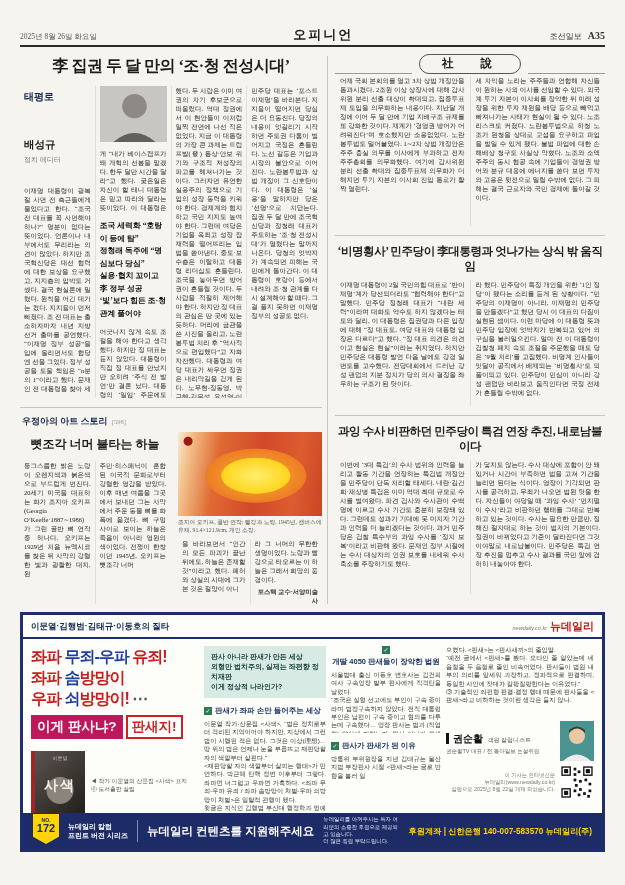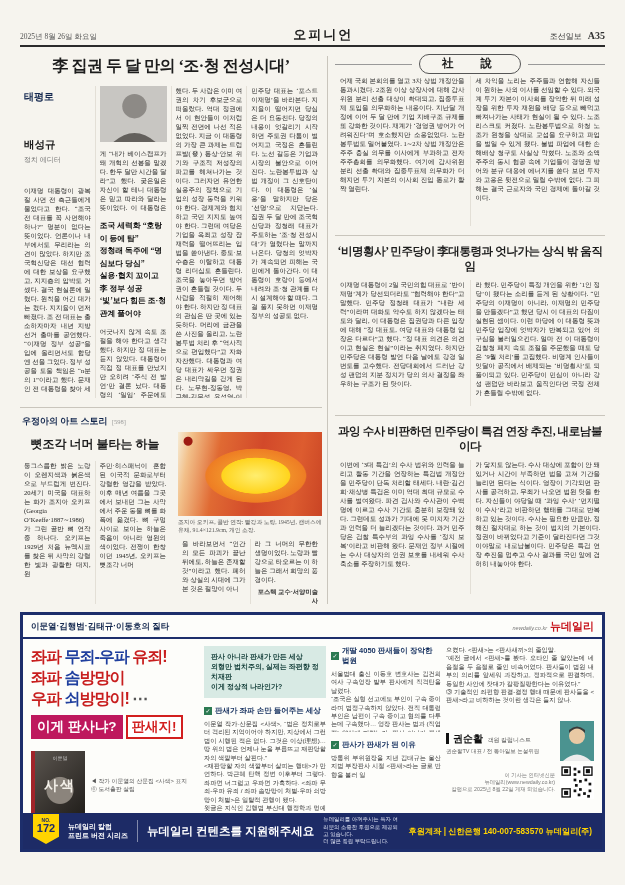--- a/index.html
+++ b/index.html
@@ -55,21 +55,21 @@
       radial-gradient(circle at 7% 11%, #9d1a12 0 4px, rgba(0,0,0,0) 5px),
       radial-gradient(ellipse 38% 34% at 54% 52%, #ffee6e 0%, #ffd41d 62%, rgba(0,0,0,0) 64%),
       radial-gradient(ellipse 48% 44% at 54% 52%, #f8b633 0%, #ee7d24 72%, rgba(0,0,0,0) 74%),
       linear-gradient(100deg, #f6ecd6 0%, #f2c08a 9%, #e06a33 28%, #d2492a 55%, #dd5c2f 80%, #c94424 100%);
   }
   .art-caption { font-size:5.8px; line-height:7.5px; color:#555; margin:3px 0 5px; }
   .art-right .art-cols { height:62px; }
   .art-attrib { text-align:right; font-size:6.3px; font-weight:bold; color:#333; margin-top:4px; }
 
   
-  .sasol-row { display:flex; align-items:center; gap:7px; margin-bottom:2px; }
+  .sasol-row { display:flex; align-items:flex-end; gap:7px; margin-bottom:2px; }
   .sasol-row .line { flex:1; height:1px; background:#999; }
   .sasol-pill { border:1.5px solid #555; border-radius:12px; padding:1px 16px 2px 22px; font-size:11.5px; font-weight:bold; letter-spacing:12px; color:#222; }
   .ed-title { text-align:center; font-size:11.5px; font-weight:bold; letter-spacing:-0.4px; margin:8px 0 6px; }
   .ed-cols { display:flex; }
   .ed-cols .col { flex:1; padding:0 5px; overflow:hidden; }
   .ed-cols .col + .col { border-left:1px solid #e3dfd6; }
   .ed1 .ed-cols { height:150px; } .ed2 .ed-cols { height:126px; } .ed3 .ed-cols { height:134px; }
   .ed-sep { border-top:1px solid #c9c5bc; margin:9px 0 2px; }
 
   
@@ -91,21 +91,21 @@
   .book { width:54px; height:68px; flex:0 0 54px; border-left:4px solid #a0242a; color:#eee;
     background: radial-gradient(circle at 50% 58%, #8b847c 0 13px, rgba(0,0,0,0) 14px), linear-gradient(135deg,#5a544e,#1f1c19);
     text-align:center; }
   .book .ba { font-size:5px; color:#ccc; margin-top:4px; }
   .book .bt { font-size:14px; font-weight:bold; font-family:"Liberation Serif",serif; letter-spacing:2px; margin-top:16px; color:#f3efe8; }
   .book-cap { font-size:5.8px; line-height:8px; color:#555; }
   .callout { background:#d8eae4; color:#17413c; font-size:7px; font-weight:bold; line-height:10px; padding:6px 7px; }
   .ad-sec-head { display:flex; align-items:center; gap:3px; margin:8px 0 4px; }
   .ad-sec-head .chk { width:8px; height:8px; background:#2c7a52; color:#fff; font-size:6px; line-height:8px; text-align:center; flex:0 0 8px; }
   .ad-sec-head .t { font-size:7.5px; font-weight:900; color:#15305f; }
-  .ad-c3 .ad-sec-head:first-child, .ad-c2 .first { margin-top:0; }
+  .ad-c3 .ad-sec-head:first-child, .ad-c2 .first { margin-top:0;flex-direction:column; }
   .ad-p { font-size:6.2px; line-height:8.4px; text-align:justify; color:#333; overflow:hidden; }
   .ad-c3 .ad-p.p1 { height:62px; } .ad-c3 .ad-p.p2 { height:24px; }
   .ad-c2 .ad-p { height:106px; }
   .ad-c4 .ad-p { height:70px; }
   .cbyline { display:flex; justify-content:space-between; align-items:center; margin-top:5px; }
   .cbyline .nm { font-size:10px; font-weight:900; color:#111; border-left:3px solid #111; padding-left:4px; }
   .cbyline .rl { font-size:6px; color:#555; }
   .cbyline .sub { font-size:5.5px; color:#666; margin-top:2px; }
   .cphoto { width:34px; height:40px; flex:0 0 34px; overflow:hidden; }
   .qr-row { display:flex; justify-content:flex-end; align-items:center; gap:5px; margin-top:4px; }

